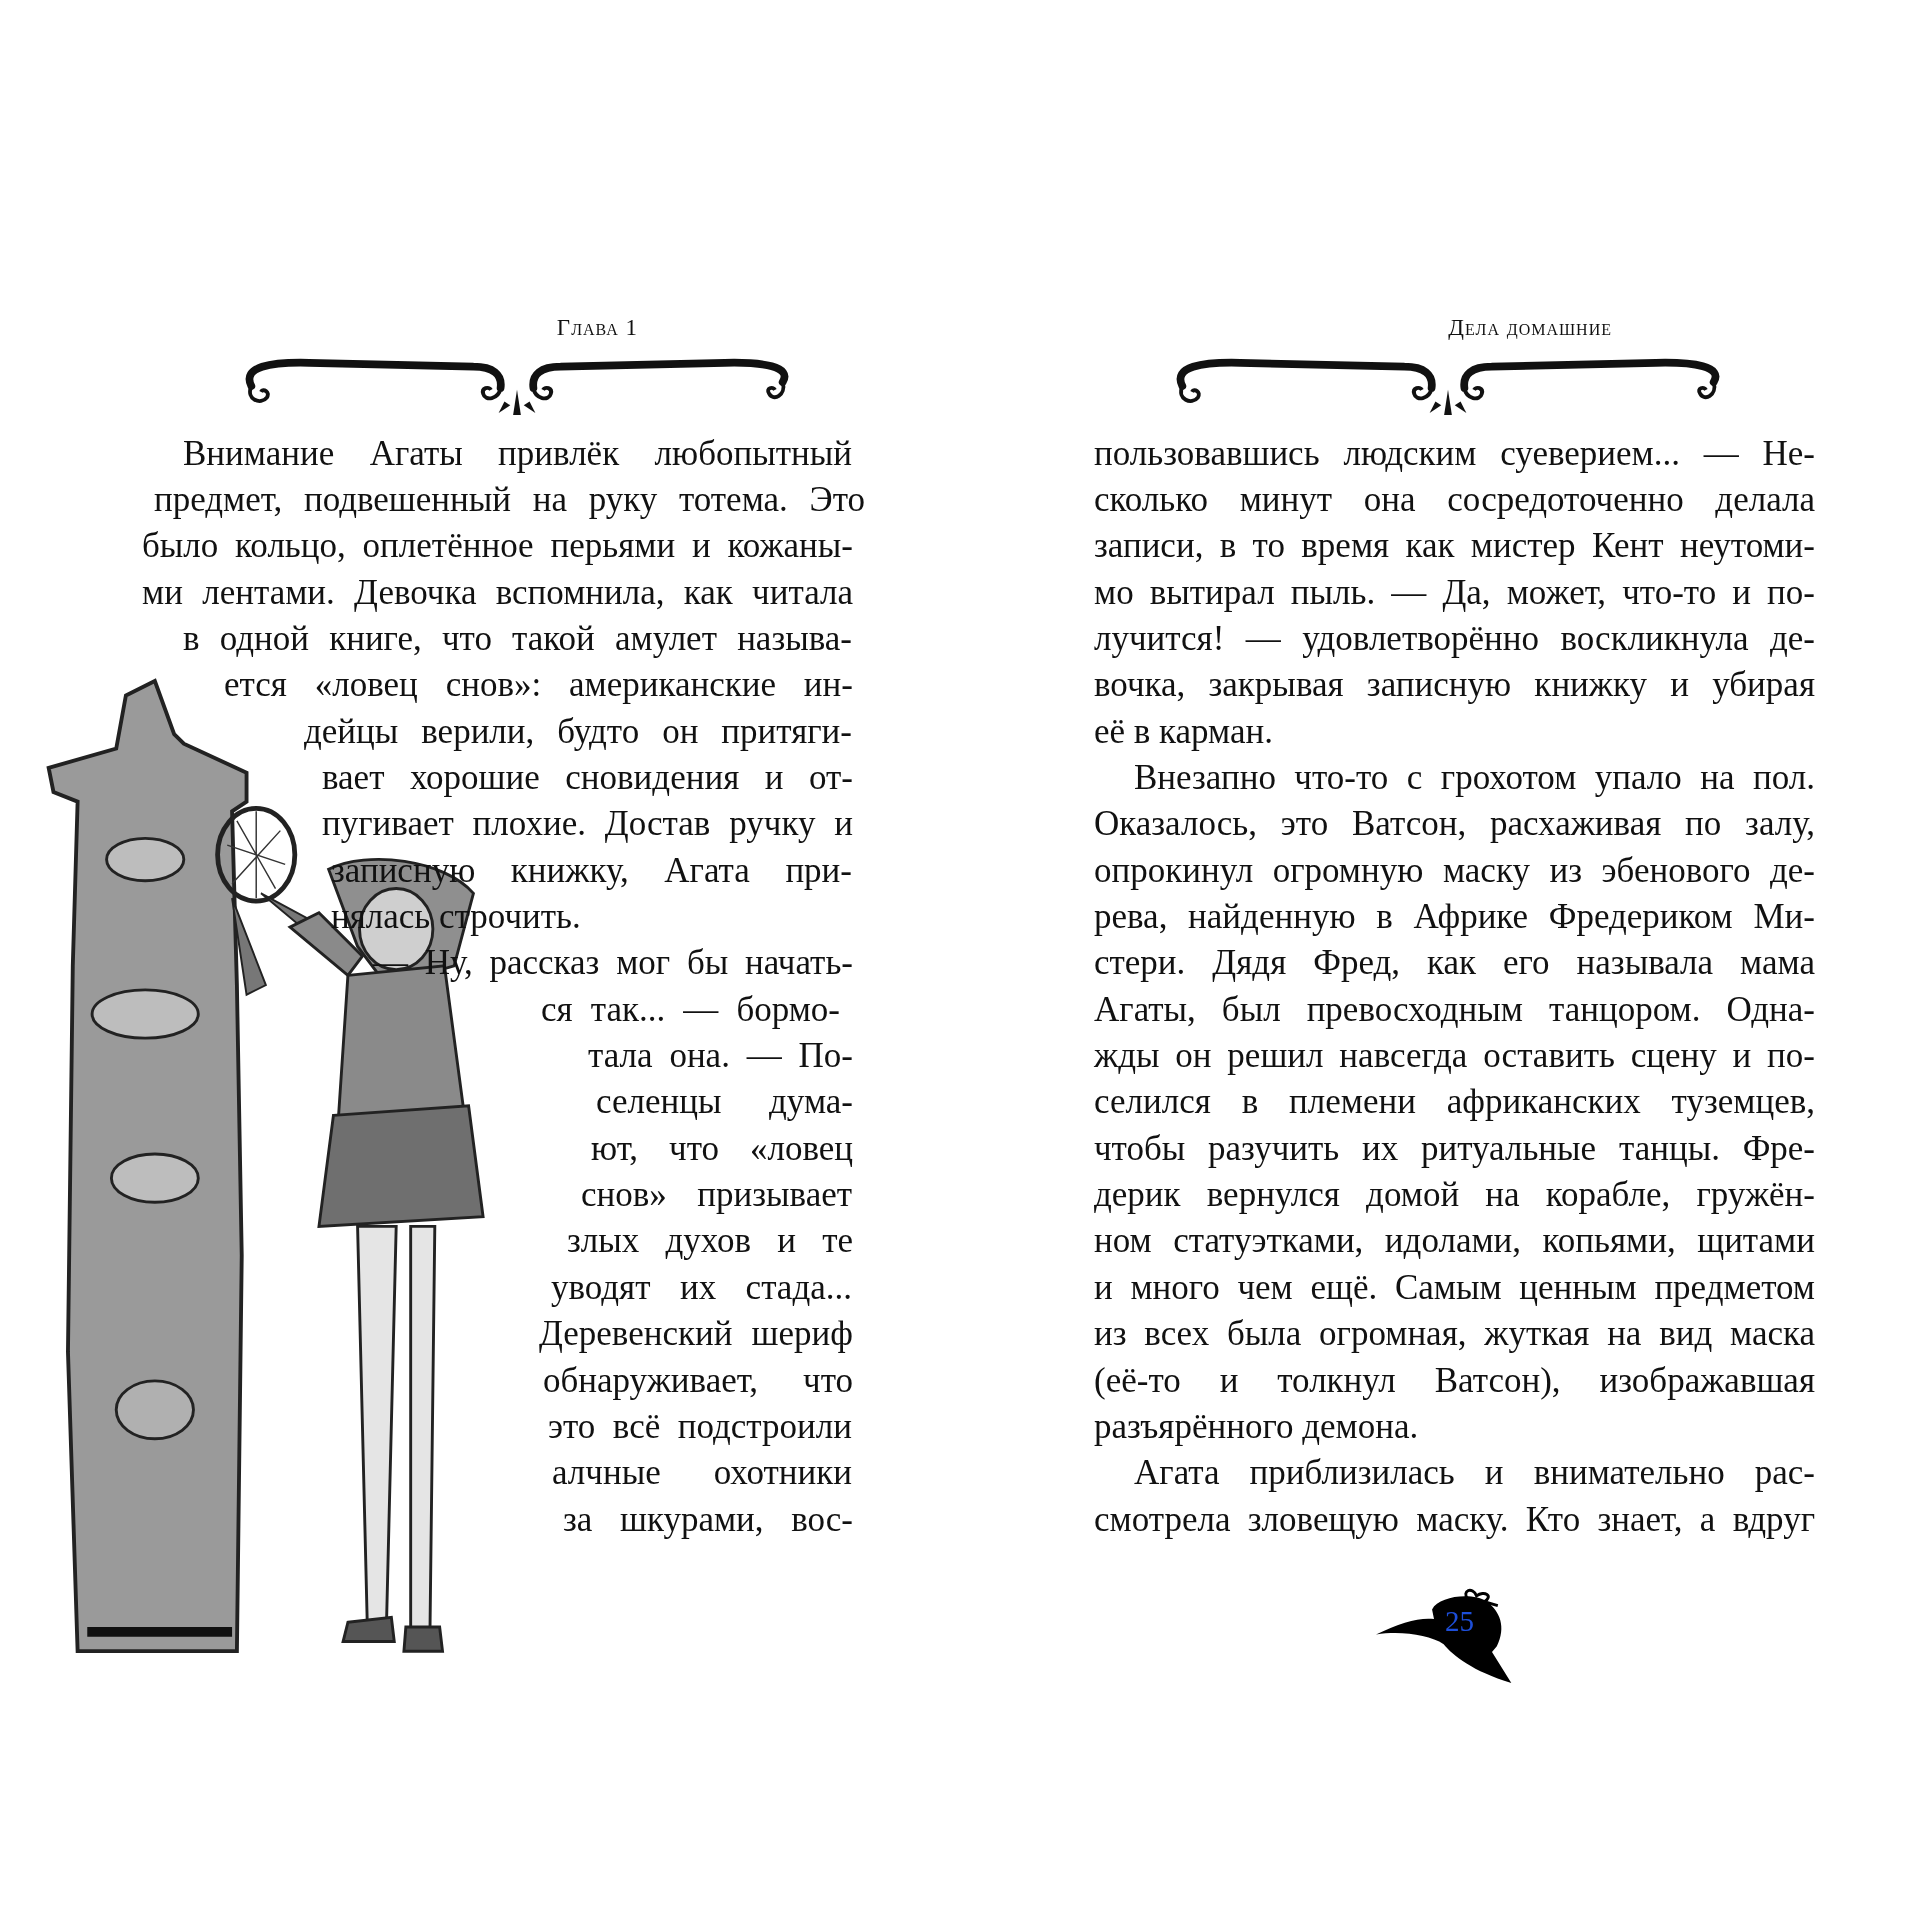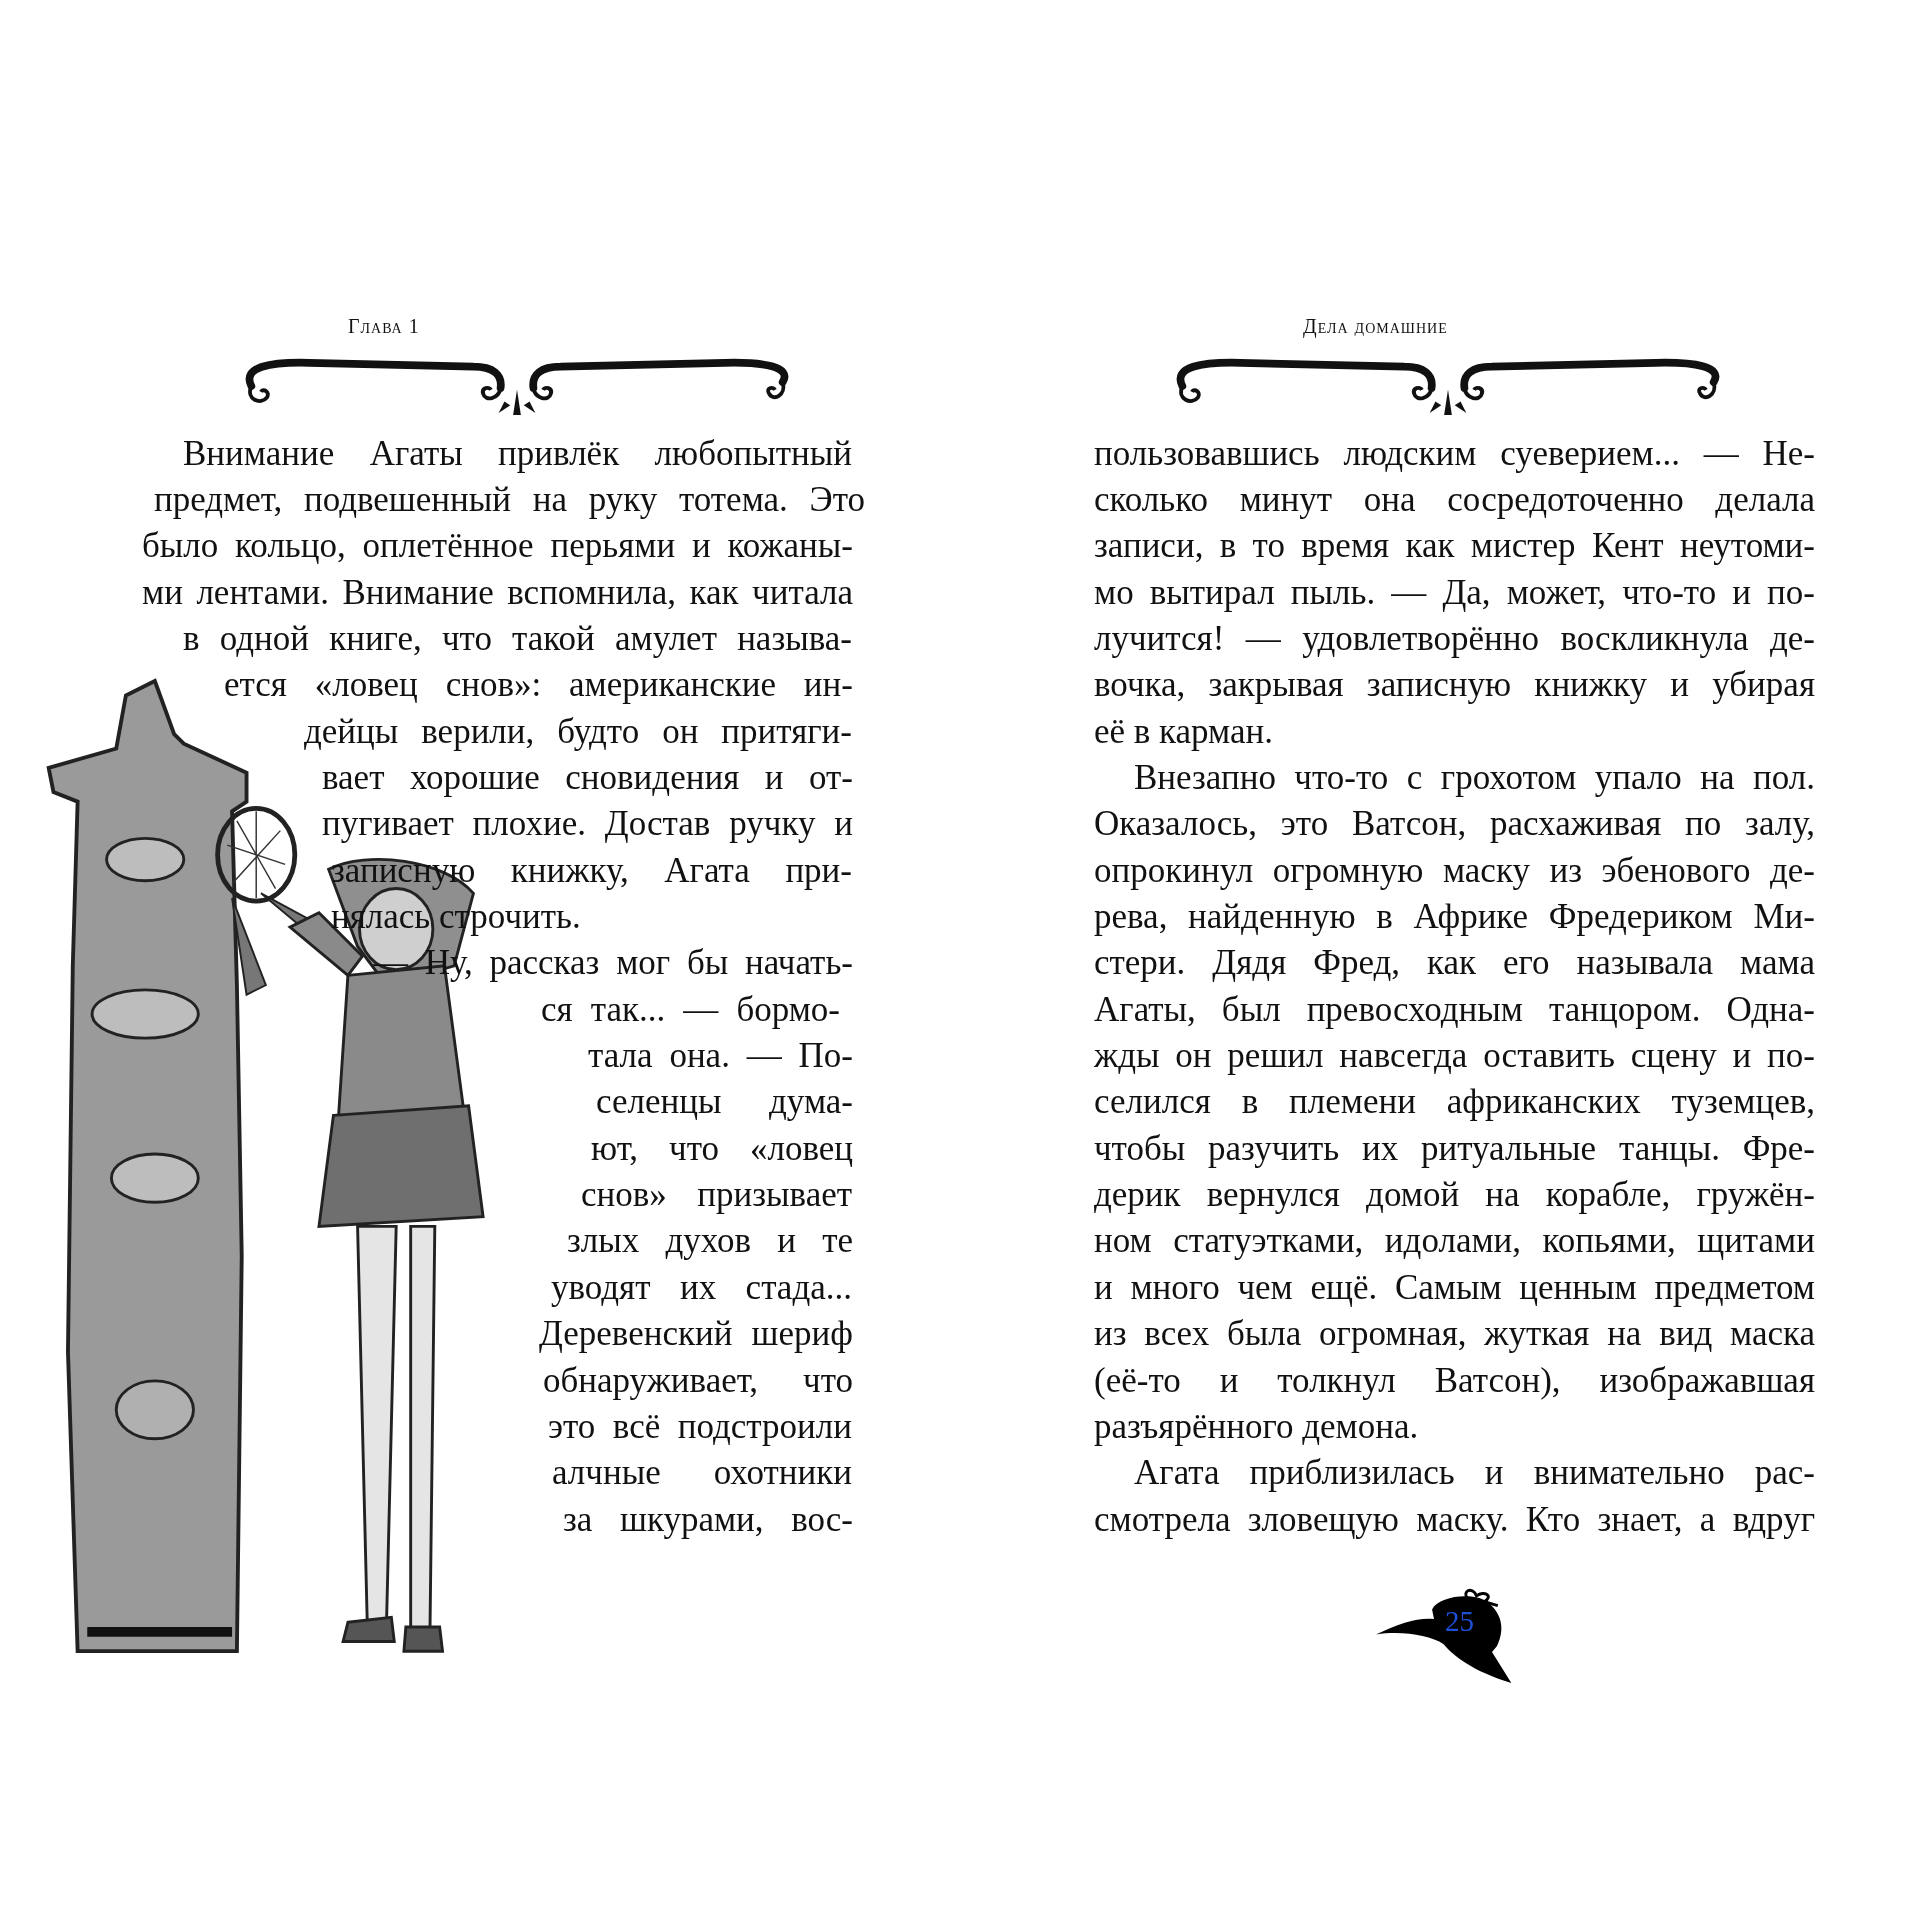--- a/index.html
+++ b/index.html
@@ -1,19 +1,19 @@
 <!DOCTYPE html>
 <html><head>
 <meta charset="utf-8">
 <style>
   html,body{margin:0;padding:0;background:#fff;}
   body{width:1931px;height:1931px;position:relative;overflow:hidden;
        font-family:"Liberation Serif","DejaVu Serif",serif;color:#111;}
-  .running-head{position:absolute;top:315px;font-size:20px;letter-spacing:1px;
-       font-variant:small-caps;text-align:left;}
+  .running-head{position:absolute;top:315px;font-size:23px;letter-spacing:1px;
+       font-variant:small-caps;text-align:right;}
   .ornament{position:absolute;top:357px;}
   .line{position:absolute;font-size:35px;line-height:46px;white-space:nowrap;
        text-align:justify;text-align-last:justify;}
   .line.last{text-align-last:left;}
   .illustration{position:absolute;left:39px;top:676px;}
   .page-number-badge{position:absolute;left:1376px;top:1588px;width:145px;height:97px;}
   .page-number{position:absolute;left:1445px;top:1605px;color:#1d4ed8;font-size:29px;}
 </style>
 </head>
 <body>
@@ -57,21 +57,21 @@
         <path d="M305 455 L 445 445 L 460 560 L 290 570 Z" fill="#6f6f6f" stroke="#222" stroke-width="3"></path>
         <path d="M330 570 L 340 980 L 360 980 L 370 570 Z M 385 570 L 385 990 L 405 990 L 410 570 Z" fill="#e5e5e5" stroke="#222" stroke-width="3"></path>
         <path d="M320 980 L 365 975 L 368 1000 L 315 1000 Z M 380 985 L 415 985 L 418 1010 L 378 1010 Z" fill="#555" stroke="#222" stroke-width="3"></path>
       </g>
     </svg>
 
     <div>
       <div class="line" style="left:183px;top:431px;width:669px">Внимание Агаты привлёк любопытный</div>
       <div class="line" style="left:154px;top:477px;width:711px">предмет, подвешенный на руку тотема. Это</div>
       <div class="line" style="left:142px;top:523px;width:711px">было кольцо, оплетённое перьями и кожаны-</div>
-      <div class="line" style="left:142px;top:570px;width:711px">ми лентами. Внимание вспомнила, как читала</div>
+      <div class="line" style="left:142px;top:570px;width:711px">ми лентами. Девочка вспомнила, как читала</div>
       <div class="line" style="left:183px;top:616px;width:669px">в одной книге, что такой амулет называ-</div>
       <div class="line" style="left:224px;top:662px;width:629px">ется «ловец снов»: американские ин-</div>
       <div class="line" style="left:304px;top:709px;width:548px">дейцы верили, будто он притяги-</div>
       <div class="line" style="left:322px;top:755px;width:531px">вает хорошие сновидения и от-</div>
       <div class="line" style="left:322px;top:801px;width:531px">пугивает плохие. Достав ручку и</div>
       <div class="line" style="left:331px;top:848px;width:521px">записную книжку, Агата при-</div>
       <div class="line last" style="left:331px;top:894px;width:521px">нялась строчить.</div>
       <div class="line" style="left:373px;top:940px;width:480px">— Ну, рассказ мог бы начать-</div>
       <div class="line" style="left:541px;top:987px;width:299px">ся так... — бормо-</div>
       <div class="line" style="left:588px;top:1033px;width:265px">тала она. — По-</div>

